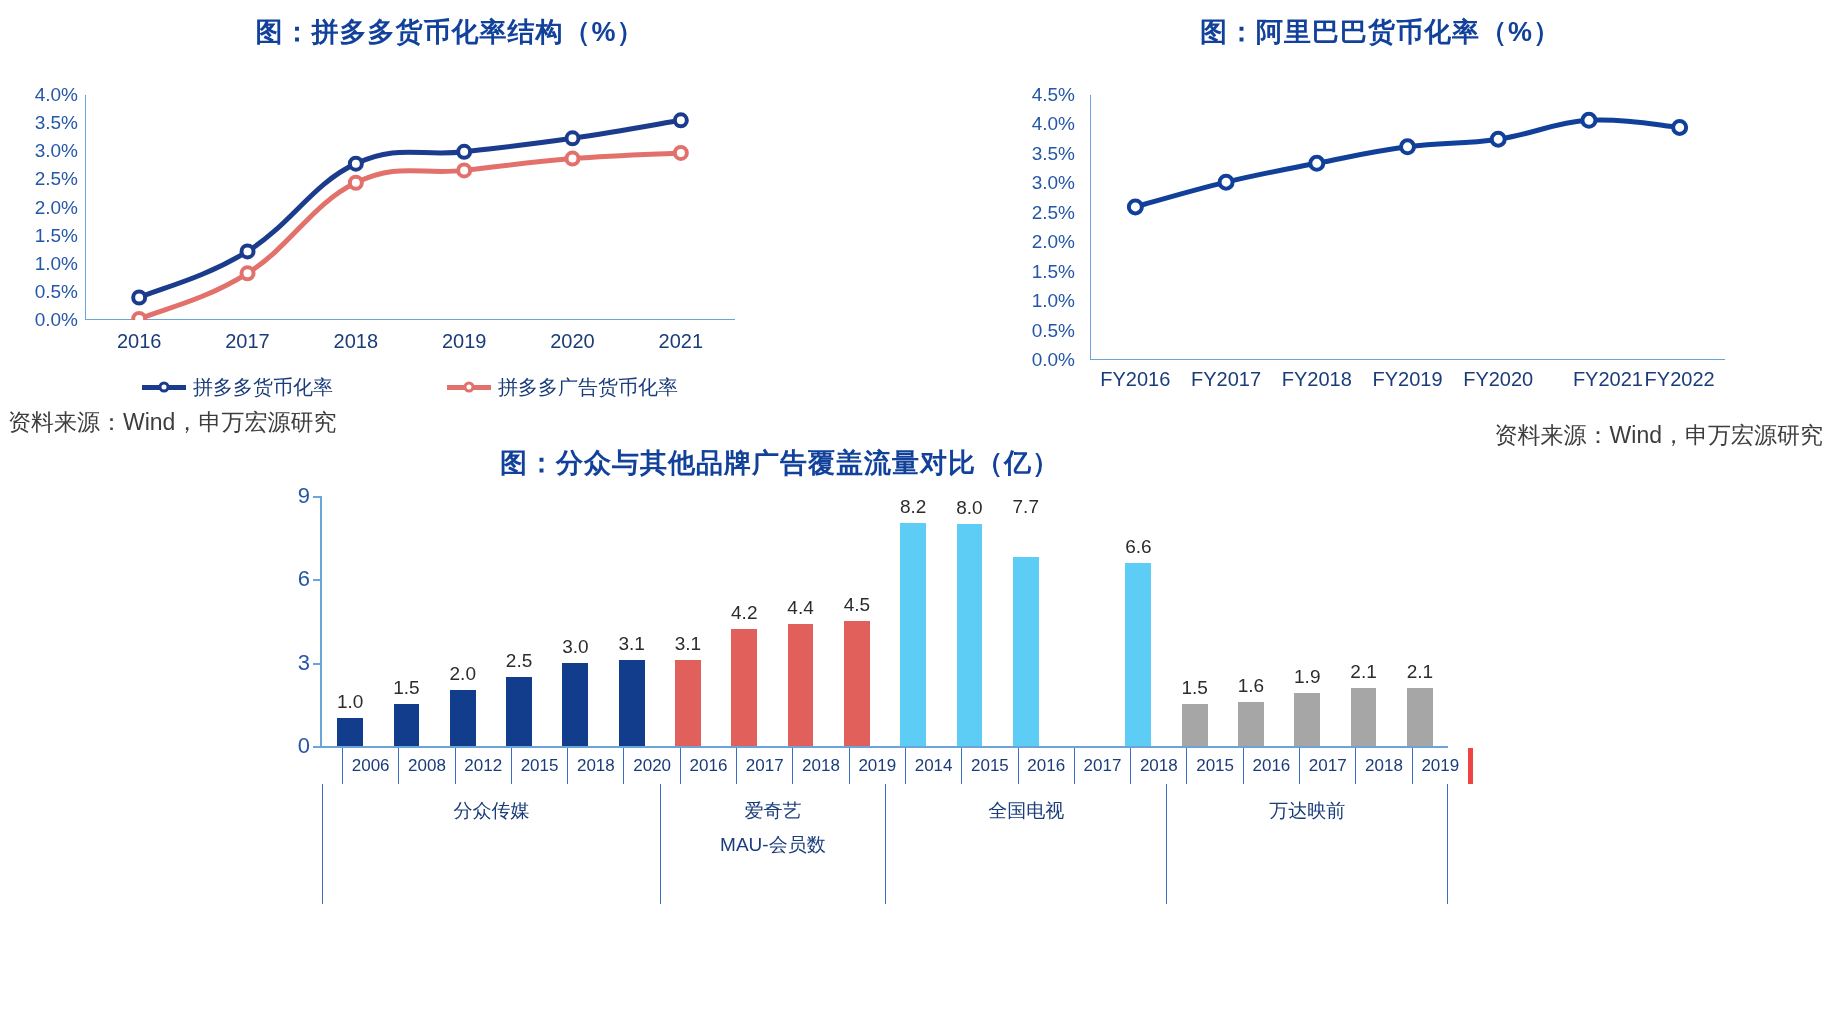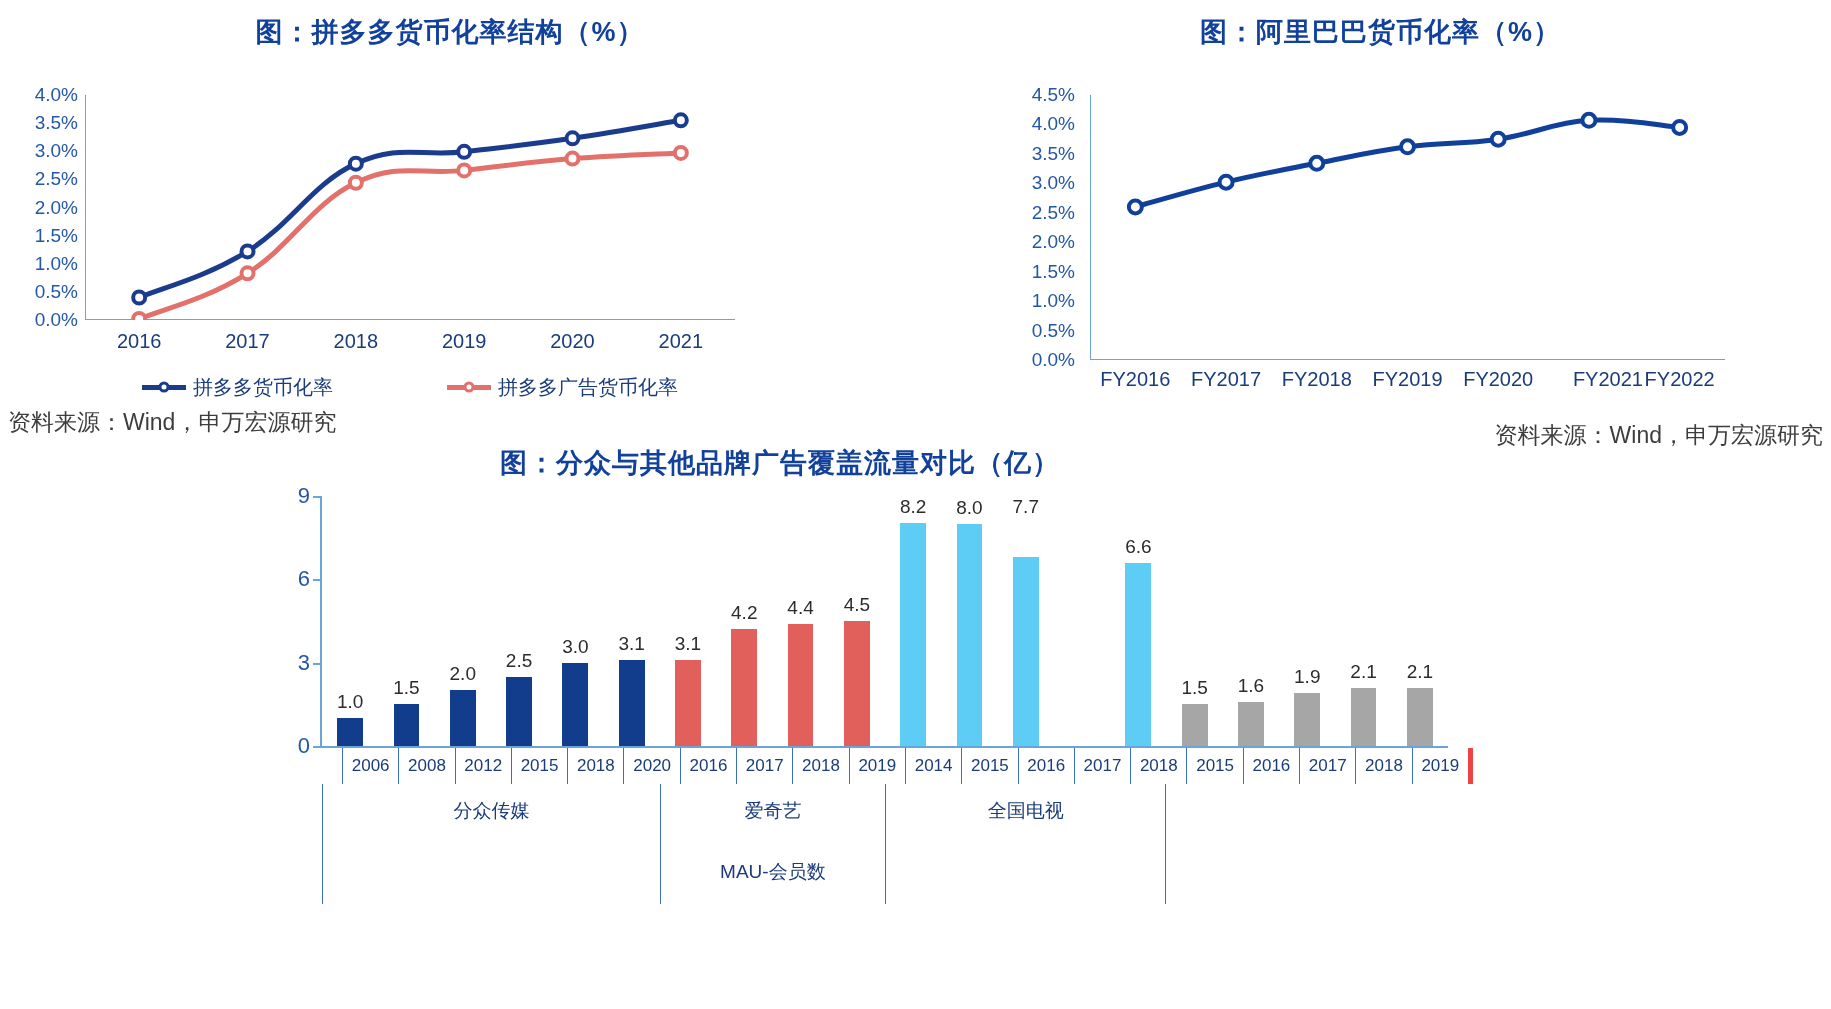--- a/index.html
+++ b/index.html
@@ -75,21 +75,21 @@
   .bar-rect{width:100%;}
   #p3-catrow{position:absolute;left:322px;top:308px;width:1126px;height:36px;
              display:flex;border-right:5px solid #ef4444;margin-left:20px;}
   .cat-cell{flex:1 1 0;border-left:1px solid #3a6fc4;display:flex;
             align-items:center;justify-content:center;color:#1b3c7a;font-size:17px;}
   #p3-grouprow{position:absolute;left:322px;top:344px;width:1126px;height:120px;display:flex;}
   .grp-cell{display:flex;flex-direction:column;align-items:center;
             padding-top:14px;color:#1b3c7a;font-size:19px;
             border-left:1px solid #3a6fc4;box-sizing:border-box;}
   .grp-cell:last-child{border-right:1px solid #3a6fc4;}
-  .grp-sub{margin-top:35px;font-size:19px;color:#1b3c7a;}
+  .grp-sub{margin-top:8px;font-size:19px;color:#1b3c7a;}
 </style>
 </head>
 <body>
 
 <div id="panel1">
   <div id="p1-title" class="chart-title">图：拼多多货币化率结构（%）</div>
   <div id="p1-ylabels">
       <div style="top: 235px;">0.0%</div>
       <div style="top: 206.875px;">0.5%</div>
       <div style="top: 178.75px;">1.0%</div>
@@ -328,20 +328,23 @@
       <div class="grp-cell" style="width: 337.8px;">
         <div>分众传媒</div>
       </div>
       <div class="grp-cell" style="width: 225.2px;">
         <div>爱奇艺</div>
         <div class="grp-sub">MAU-会员数</div>
       </div>
       <div class="grp-cell" style="width: 281.5px;">
         <div>全国电视</div>
       </div>
+      <div class="grp-cell" style="width: 281.5px;">
+        <div>万达映前</div>
+      </div>
     </div>
 
 <div class="p3-y" style="position: absolute; left: 262px; width: 48px; top: 306px;">0</div>
     <div class="p3-tick" style="top: 306px;"></div>
     <div class="p3-y" style="position: absolute; left: 262px; width: 48px; top: 222.667px;">3</div>
     <div class="p3-tick" style="top: 222.667px;"></div>
     <div class="p3-y" style="position: absolute; left: 262px; width: 48px; top: 139.333px;">6</div>
     <div class="p3-tick" style="top: 139.333px;"></div>
     <div class="p3-y" style="position: absolute; left: 262px; width: 48px; top: 56px;">9</div>
     <div class="p3-tick" style="top: 56px;"></div>

